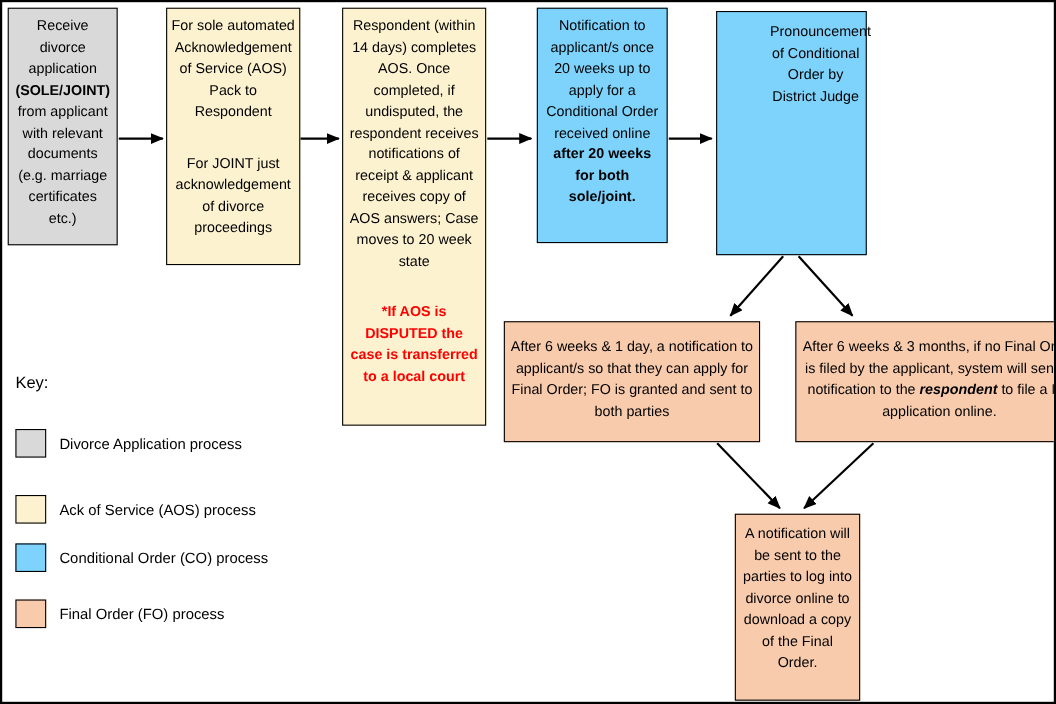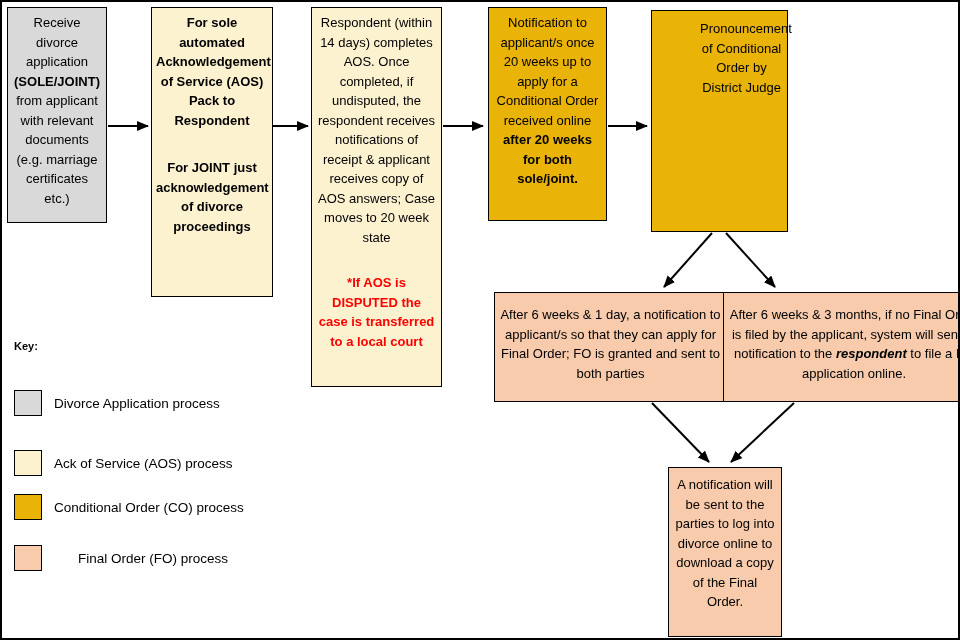--- a/index.html
+++ b/index.html
@@ -19,54 +19,54 @@
     box-sizing:border-box;
     border:1px solid #000;
     text-align:center;
     font-size:13px;
     line-height:1.5;
     padding:5px 4px;
     color:#000;
   }
   .gray   { background:#d9d9d9; }
   .cream  { background:#fdf2d0; }
-  .yellow { background:#eab308; }
+  .yellow { background:#7dd3fc; }
   .salmon { background:#f8cbad; }
 
   .para + .para { margin-top:28px; }
   .alert { margin-top:26px; color:#ff0000; font-weight:bold; }
 
   #box-receive      { left:5px;   top:5px;   width:100px; height:216px; }
-  #box-aos-pack     { left:149px; top:5px;   width:122px; height:290px;font-weight:bold; }
+  #box-aos-pack     { left:149px; top:5px;   width:122px; height:234px; }
   #box-respondent   { left:309px; top:5px;   width:131px; height:380px; }
   #box-notify-co    { left:486px; top:5px;   width:119px; height:214px; }
   #box-pronounce    { left:649px; top:8px;   width:137px; height:222px; padding-top:8px;padding-left:48px; }
-  #box-fo-applicant { left:456px; top:290px; width:233px; height:110px; padding-top:12px;margin-left:36px; }
+  #box-fo-applicant { left:456px; top:290px; width:233px; height:110px; padding-top:12px; }
   #box-fo-resp      { left:721px; top:290px; width:262px; height:110px; padding-top:12px; }
   #box-final-note   { left:666px; top:465px; width:114px; height:170px; padding-top:7px; }
 
   .key-title {
     position:absolute; left:12px; top:338px;
-    font-size:11px; font-weight:bold;
+    font-size:15px; font-weight:normal;
   }
   .key-item {
     position:absolute; left:12px;
     display:flex; align-items:center;
   }
   .swatch {
     display:inline-block;
     width:28px; height:26px;
     border:1px solid #000;
     box-sizing:border-box;
   }
   .key-label { margin-left:12px; font-size:13.5px; }
   #key-item-1 { top:388px;align-items:center; }
   #key-item-2 { top:448px; }
   #key-item-3 { top:492px; }
-  #key-item-4 { top:543px;gap:24px; }
+  #key-item-4 { top:543px; }
 </style>
 </head>
 <body>
 
 <div class="canvas">
 
   <svg class="arrows" viewBox="0 0 960 640">
     <defs>
       <marker id="ah" markerUnits="userSpaceOnUse" markerWidth="13" markerHeight="11" refX="11" refY="5" orient="auto">
         <path d="M0,0 L12,5 L0,10 Z" fill="#000"></path>

